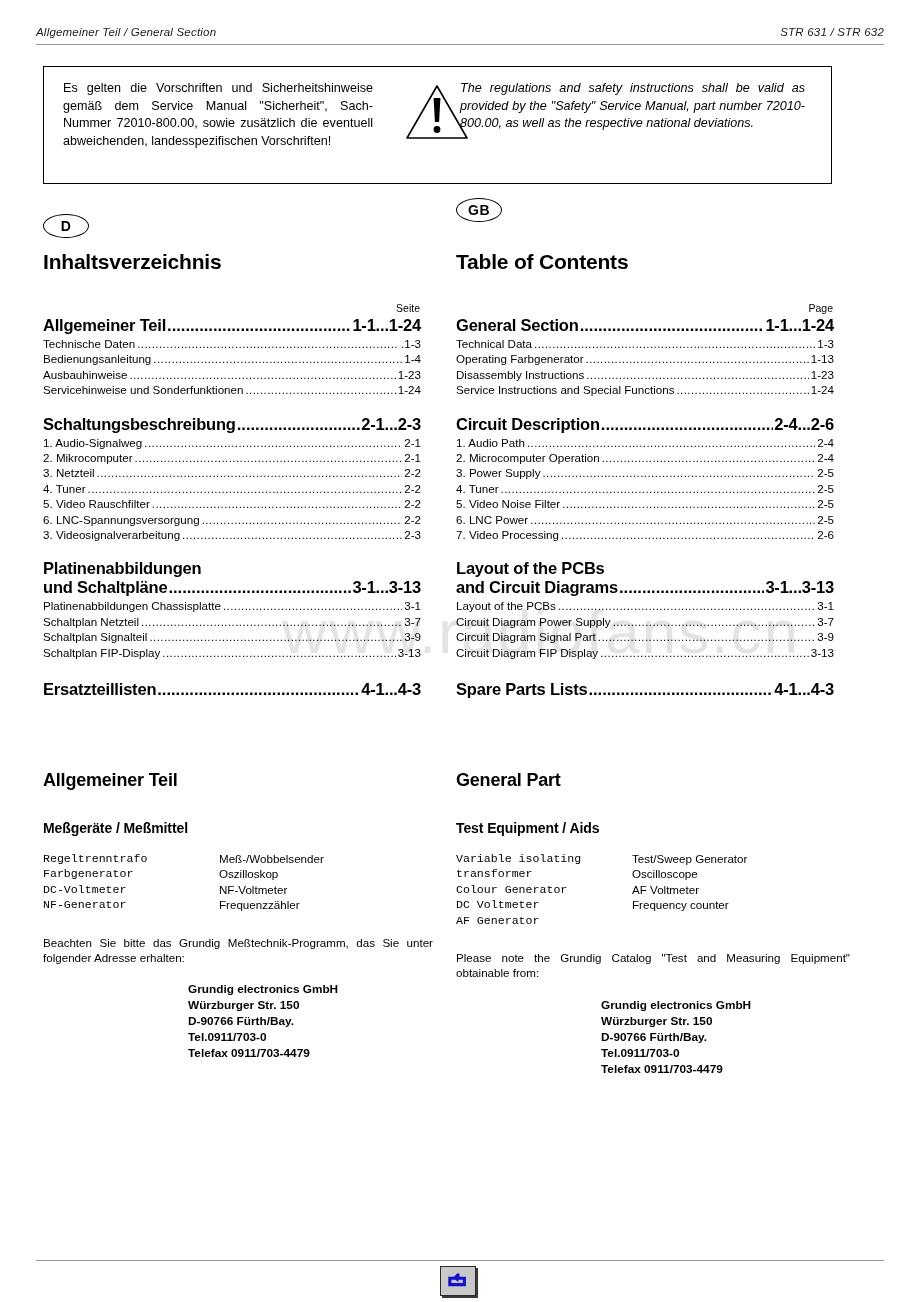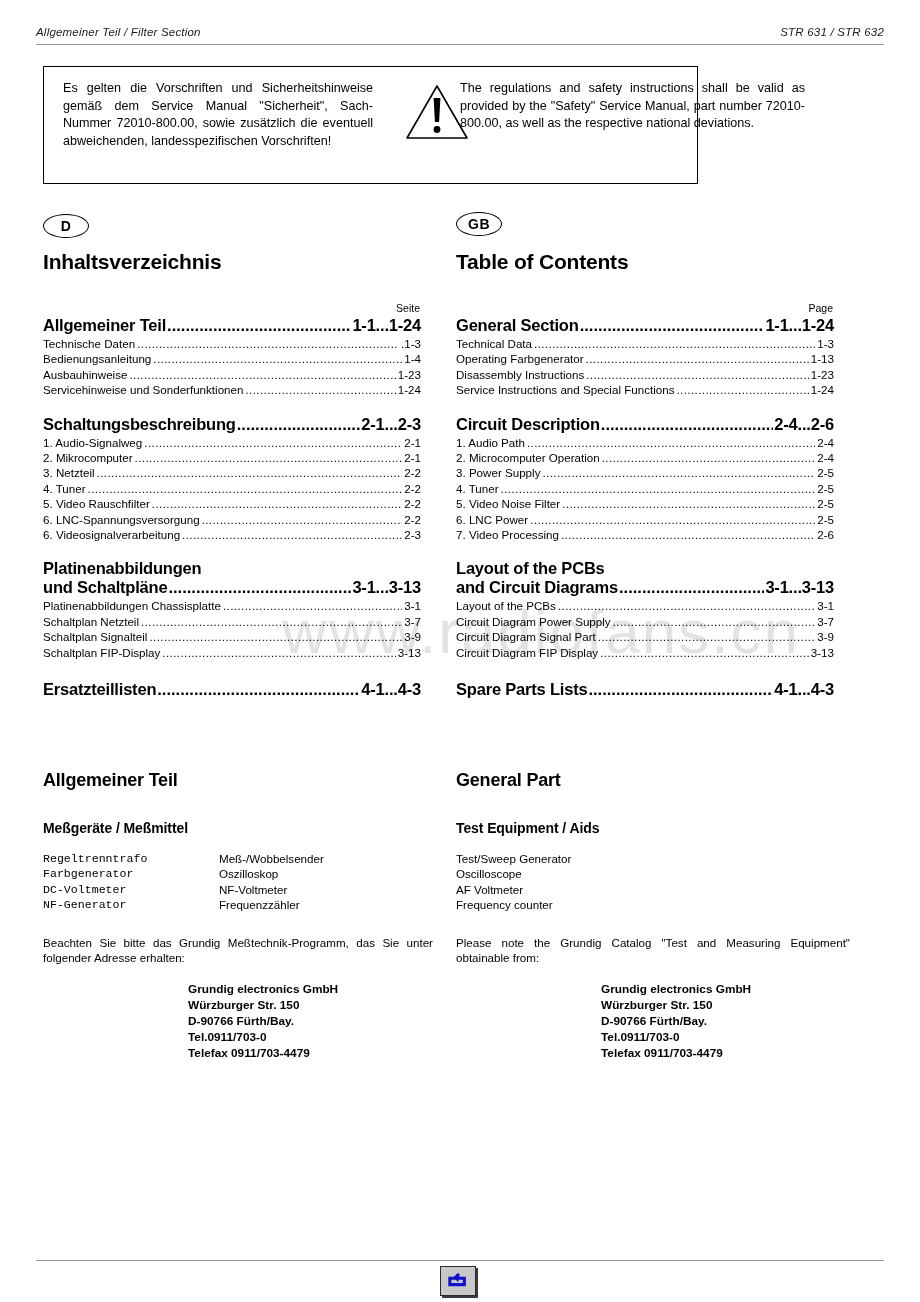--- a/index.html
+++ b/index.html
@@ -38,54 +38,55 @@
     font-style:italic;font-size:11.5px;font-weight:400;color:#1a1a1a;
     letter-spacing:.2px;
   }
   .header-rule{
     position:absolute;left:36px;top:44px;width:848px;height:1px;
     background:#9a9a9a;
   }
 
   
   .warn-box{
-    position:absolute;left:43px;top:66px;width:655px;height:118px;
+    position:absolute;left:43px;top:66px;width:789px;height:118px;
     border:1.6px solid #000;
     box-sizing:border-box;
     z-index:2;
   }
   .warn-inner{
     position:relative;width:100%;height:100%;
   }
   .warn-de{
     position:absolute;left:19px;top:13px;width:310px;
     font-size:12.6px;line-height:17.6px;text-align:justify;
     color:#000;
   }
   .warn-en{
     position:absolute;left:416px;top:13px;width:345px;
     font-size:12.6px;line-height:17.6px;text-align:justify;
     color:#000;
+    font-style:italic;
   }
   .warn-icon{
     position:absolute;left:360px;top:14px;width:66px;height:62px;
   }
 
   
   .badge{
     position:absolute;
     width:46px;height:24px;
     border:1.5px solid #000;
     border-radius:50%;
     display:flex;align-items:center;justify-content:center;
     font-size:14px;font-weight:bold;letter-spacing:.5px;
     box-sizing:border-box;
   }
   #badge-d{left:43px;top:214px;}
-  #badge-gb{left:456px;top:212px;}
+  #badge-gb{left:456px;top:198px;}
 
   
   .col{position:absolute;top:250px;width:378px;z-index:1;}
   .col-de{left:43px;}
   .col-en{left:456px;}
 
   .toc-title{
     font-size:21px;font-weight:bold;letter-spacing:-.2px;
     margin:0 0 28px 0;
   }
@@ -167,21 +168,21 @@
   }
 </style>
 </head>
 <body>
 
 <div class="page">
 
   <div class="watermark">www.radiofans.cn</div>
 
   <div class="pg-header">
-    <span>Allgemeiner Teil / Filter Section</span>
+    <span>Allgemeiner Teil / General Section</span>
     <span>STR 631 / STR 632</span>
   </div>
   <div class="header-rule"></div>
 
   <div class="warn-box">
     <div class="warn-inner">
       <div class="warn-de">Es gelten die Vorschriften und Sicherheitshinweise gemäß dem Service Manual "Sicherheit", Sach-Nummer 72010-800.00, sowie zusätzlich die eventuell abweichenden, landesspezifischen Vorschriften!</div>
       <div class="warn-icon">
         <svg viewBox="0 0 66 62" width="66" height="62">
           <polygon points="33,5 63,57 3,57" fill="none" stroke="#000" stroke-width="1.6" stroke-linejoin="round"></polygon>
@@ -257,21 +258,21 @@
       <span class="lbl">5. Video Rauschfilter</span>
       <span class="dots">................................................................................................................</span>
       <span class="pg">2-2</span>
     </div>
     <div class="toc-item">
       <span class="lbl">6. LNC-Spannungsversorgung</span>
       <span class="dots">................................................................................................................</span>
       <span class="pg">2-2</span>
     </div>
     <div class="toc-item">
-      <span class="lbl">6. Videosignalverarbeitung</span>
+      <span class="lbl">3. Videosignalverarbeitung</span>
       <span class="dots">................................................................................................................</span>
       <span class="pg">2-3</span>
     </div>
 
     <div class="gap-md"></div>
 
     <div class="toc-major-2line">Platinenabbildungen</div>
     <div class="toc-major">
       <span class="lbl">und Schaltpläne</span>
       <span class="dots">..........................................................................................</span>
@@ -442,20 +443,26 @@
       <div>D-90766 Fürth/Bay.</div>
       <div>Tel.0911/703-0</div>
       <div>Telefax 0911/703-4479</div>
     </div>
   </div>
 
   <div class="sec2 sec2-en">
     <div class="h-main">General Part</div>
     <div class="h-sub">Test Equipment / Aids</div>
     <div class="equip">
+      <div class="c1">
+        <div>Variable isolating transformer</div>
+        <div>Colour Generator</div>
+        <div>DC Voltmeter</div>
+        <div>AF Generator</div>
+      </div>
       <div class="c2">
         <div>Test/Sweep Generator</div>
         <div>Oscilloscope</div>
         <div>AF Voltmeter</div>
         <div>Frequency counter</div>
       </div>
     </div>
     <div class="note en">Please note the Grundig Catalog "Test and Measuring Equipment" obtainable from:</div>
     <div class="addr">
       <div>Grundig electronics GmbH</div>

